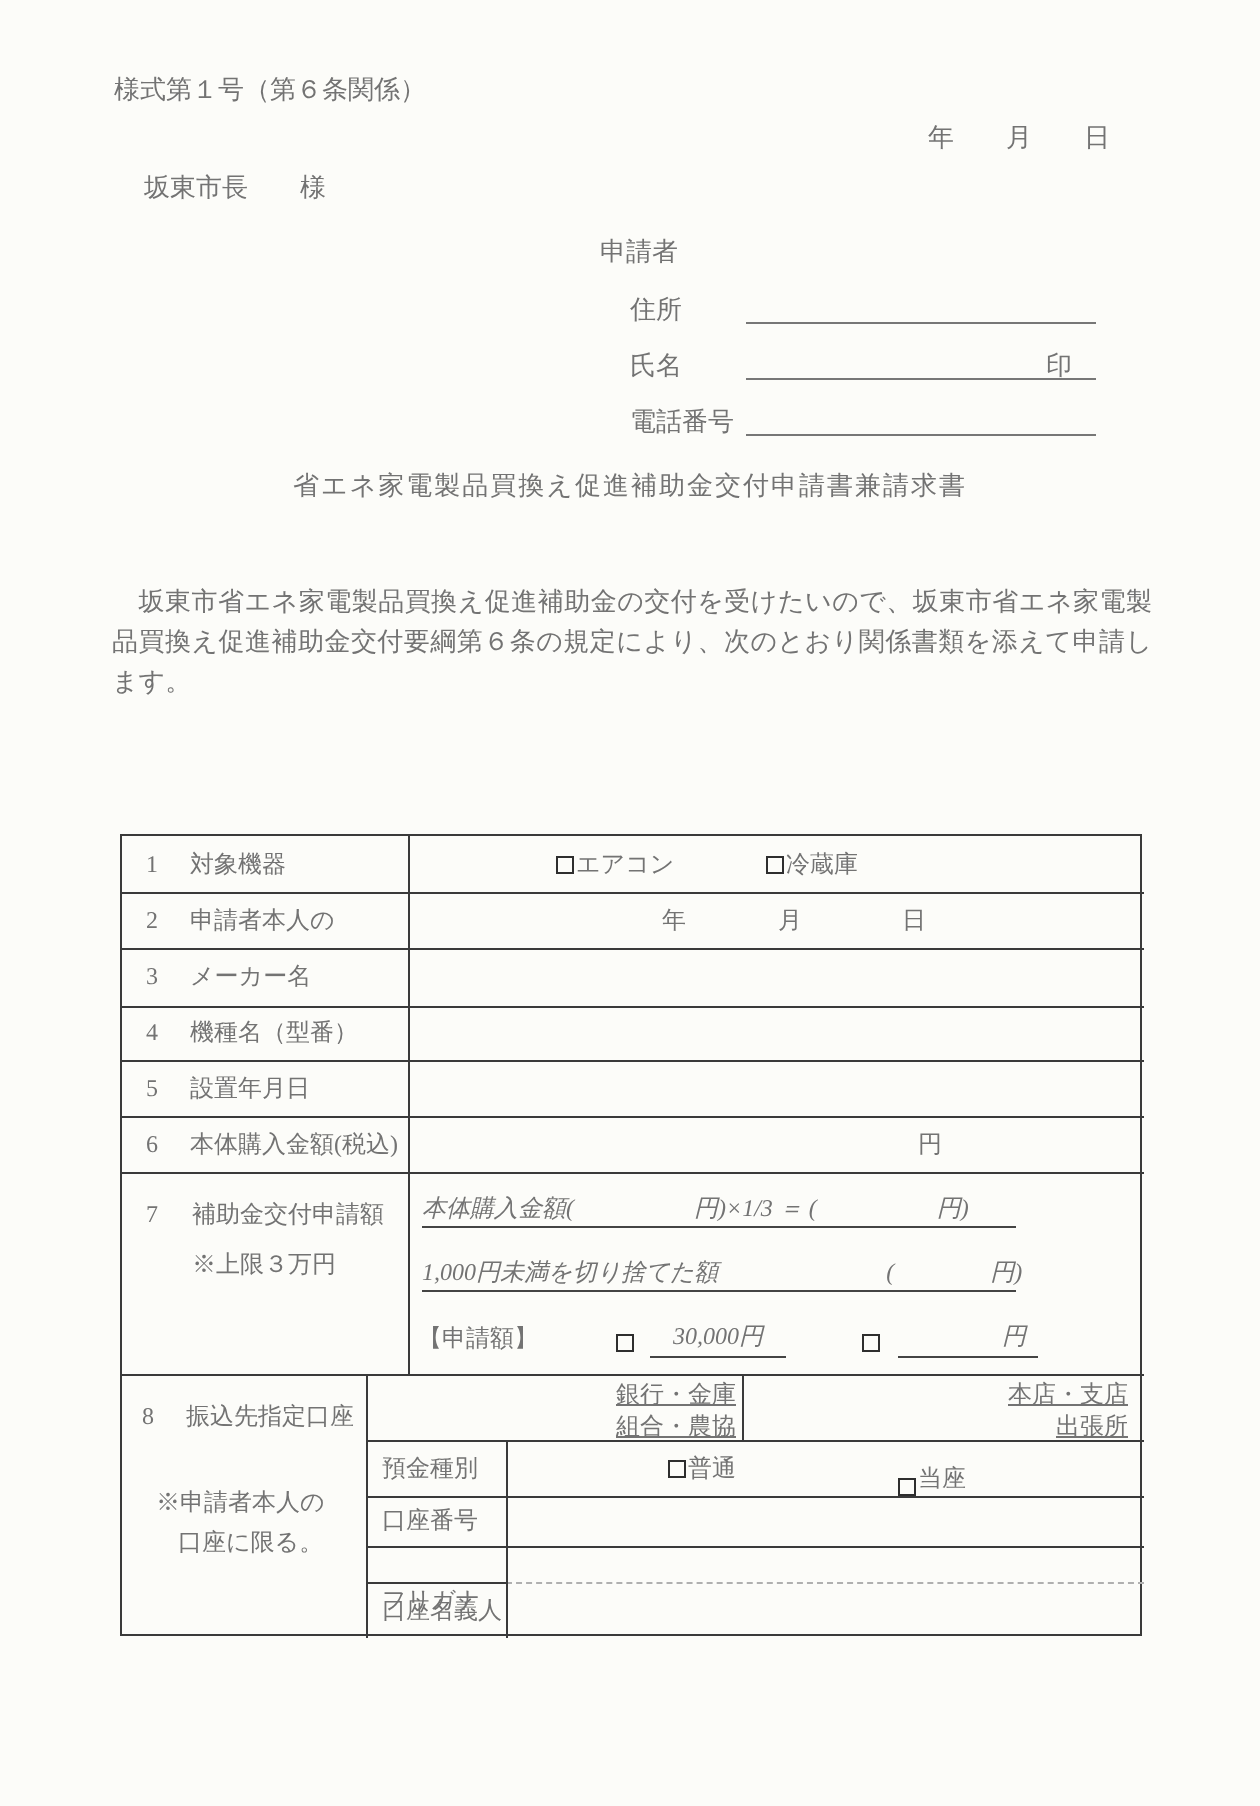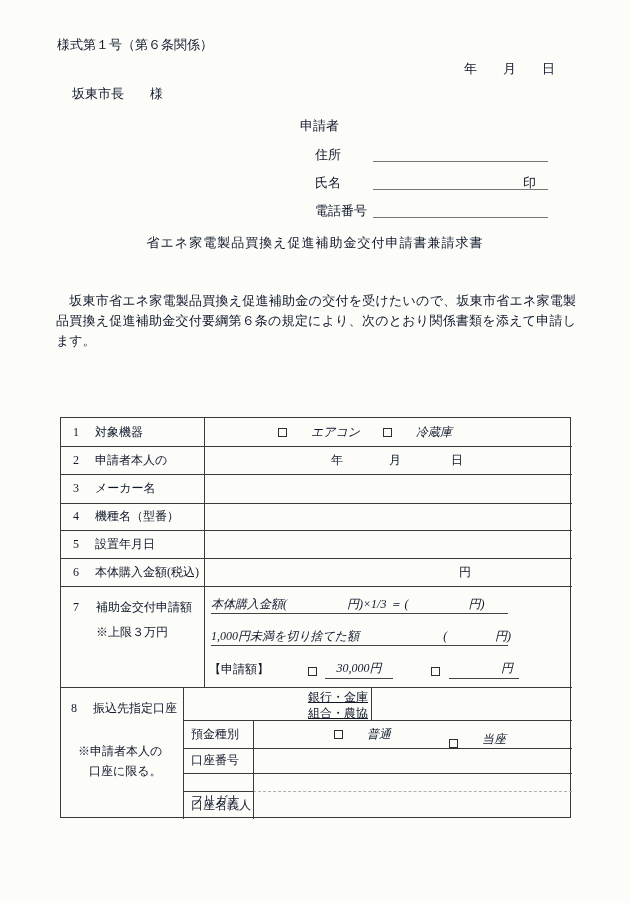--- a/index.html
+++ b/index.html
@@ -1,32 +1,32 @@
 <!DOCTYPE html>
 <html><head>
 <meta charset="utf-8">
 <style>
   * { margin:0; padding:0; box-sizing:border-box; }
   html,body { background:#fcfcf9; }
   #page {
     position:relative; width:630px; height:903px; margin:0 auto;
-    background:#fcfcf9; color:#0f172a;
+    background:#fcfcf9; color:#737373;
     font-family:"Liberation Serif","DejaVu Serif",serif;
     font-size:13px; line-height:1.4;
   }
   .abs { position:absolute; }
   
   .fill-line { border-bottom:1px solid #777; height:16px; }
   
   #app-table { left:60px; top:417px; width:511px; height:401px; border:1px solid #3a3a3a; font-size:12px; }
   .gline { position:absolute; background:#3a3a3a; }
   .gline-dashed { position:absolute; height:0; border-top:1px dashed #b0b0b0; }
   .row-label { left:0; width:143px; display:flex; align-items:center; padding-left:12px; gap:16px; }
   .cbx { display:inline-block; width:9px; height:9px; border:1px solid #2e2e2e; flex:0 0 auto; }
-  .opt { display:flex; align-items:center; gap:24px;font-style:italic; }
+  .opt { display:flex; align-items:center; gap:1px; }
   .u { border-bottom:1px solid #444;font-style:italic; }
   .pre { white-space:pre; }
   .preline { white-space:pre-line;text-decoration:underline; }
   .vcenter { display:flex; align-items:center; }
 </style>
 </head>
 <body>
 
 <div id="page">
 
@@ -129,20 +129,22 @@
     <div class="abs u" style="left:388px; top:242px; width:70px; height:19px; text-align:right; padding-right:6px;">円</div>
 
     <div class="abs" style="left:10px; top:282px;">8</div>
     <div class="abs" style="left:32px; top:282px;">振込先指定口座</div>
     <div class="abs" style="left:17px; top:325px;">※申請者本人の</div>
     <div class="abs" style="left:28px; top:345px;">口座に限る。</div>
 
     <div class="abs preline" style="left:123px; top:270px; width:184px; height:32px; text-align:right; line-height:16px; padding-top:1px;">銀行・金庫
 組合・農協</div>
     <div class="abs" style="left:125px; top:270px; width:110px; height:31px;"></div>
+    <div class="abs preline" style="left:311px; top:270px; width:192px; height:32px; text-align:right; line-height:16px; padding-top:1px;">本店・支店
+出張所</div>
     <div class="abs" style="left:315px; top:270px; width:120px; height:31px;"></div>
 
     <div class="abs vcenter" style="left:130px; top:302px; height:28px;">預金種別</div>
     <div class="abs opt" style="left:273px; top:302px; height:28px;">
       <span class="cbx"></span>
       <span>普通</span>
     </div>
     <div class="abs opt" style="left:388px; top:302px; height:28px;align-items:flex-end;">
       <span class="cbx"></span>
       <span>当座</span>

